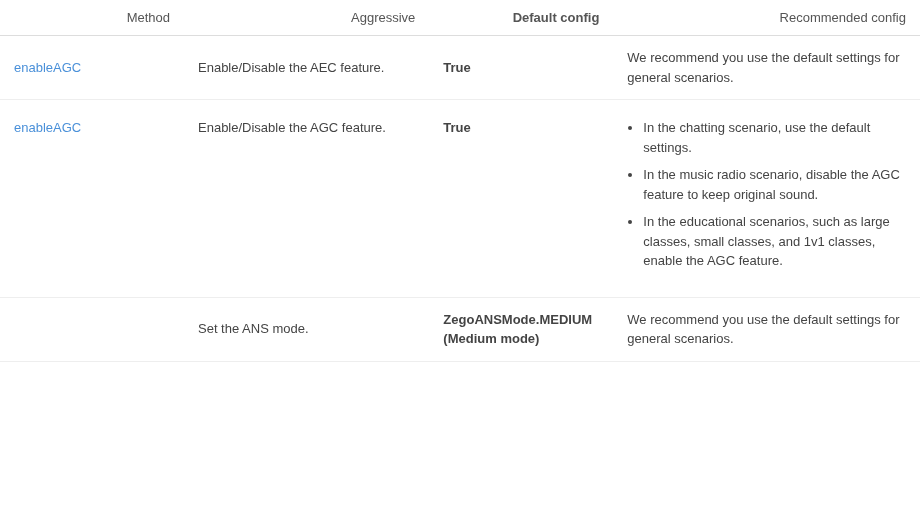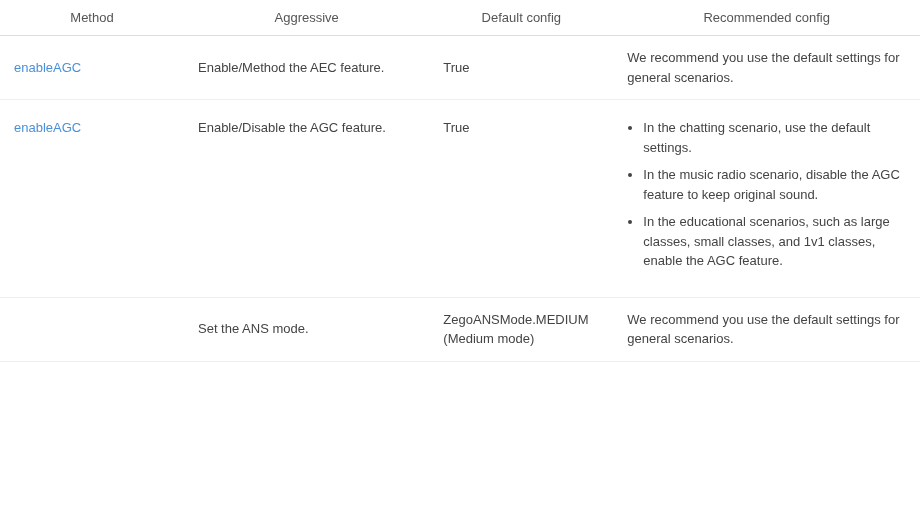--- a/index.html
+++ b/index.html
@@ -12,21 +12,21 @@
       min-height: 513px;
     }
     table {
       width: 100%;
       border-collapse: collapse;
     }
     thead tr {
       border-bottom: 1px solid #ddd;
     }
     th {
-      text-align: center;
+      text-align: right;
       padding: 10px 14px;
       font-weight: 500;
       color: #555;
       font-size: 13px;
       background: #fff;
     }
     td {
       padding: 12px 14px;
       vertical-align: middle;
       border-bottom: 1px solid #eee;
@@ -34,21 +34,21 @@
       color: #444;
       line-height: 1.5;
     }
     .method-link {
       color: #4a90d9;
       text-decoration: none;
       font-size: 13px;
     }
     .col-method { width: 180px; }
     .col-description { width: 240px; }
-    .col-default { width: 180px; }
+    .col-default { width: 180px; font-weight: bold; }
     .col-recommended { width: 300px; }
     tbody tr td:first-child {
       color: #4a90d9;
     }
     ul {
       padding-left: 16px;
     }
     ul li {
       margin-bottom: 8px;
       line-height: 1.5;
@@ -67,21 +67,21 @@
     <tr>
       <th class="col-method">Method</th>
       <th class="col-description">Aggressive</th>
       <th class="col-default">Default config</th>
       <th class="col-recommended">Recommended config</th>
     </tr>
   </thead>
   <tbody id="table-body">
   <tr>
         <td class="col-method"><a href="#" class="method-link">enableAGC</a></td>
-        <td class="col-description">Enable/Method the AEC feature.</td>
+        <td class="col-description">Enable/Disable the AEC feature.</td>
         <td class="col-default">True</td>
         <td class="col-recommended">We recommend you use the default settings for general scenarios.</td>
       </tr>
       <tr class="row-tall">
         <td class="col-method"><a href="#" class="method-link">enableAGC</a></td>
         <td class="col-description">Enable/Disable the AGC feature.</td>
         <td class="col-default">True</td>
         <td class="col-recommended">
           <ul>
             <li>In the chatting scenario, use the default settings.</li>

